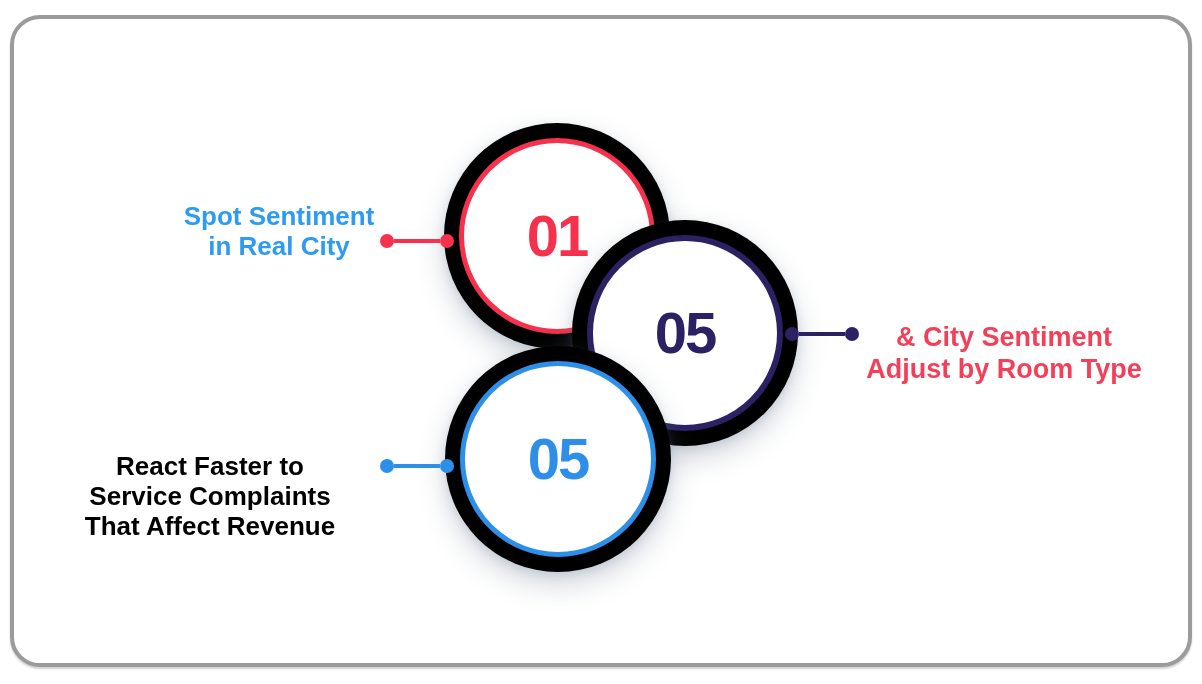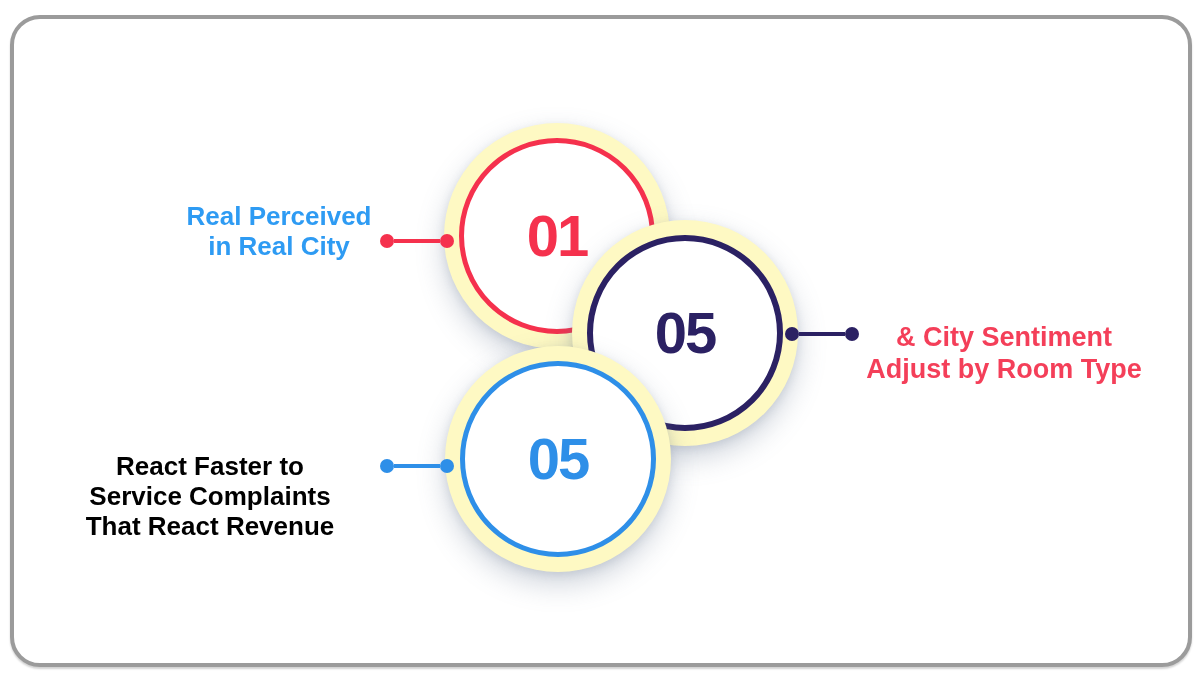--- a/index.html
+++ b/index.html
@@ -26,21 +26,21 @@
     border-radius: 30px;
     box-shadow: 0 2px 2px rgba(0,0,0,0.18);
   }
 
   
   .halo {
     position: absolute;
     width: 226px;
     height: 226px;
     border-radius: 50%;
-    background: #fef9c3;
+    background: #000000;
     box-shadow: 0 12px 28px rgba(105,120,145,0.32), 0 3px 8px rgba(105,120,145,0.18);
   }
   .ring {
     position: absolute;
     inset: 15px;
     border-radius: 50%;
     background: #ffffff;
     display: flex;
     align-items: center;
     justify-content: center;
@@ -113,21 +113,21 @@
       <div class="ring">
         <span class="num">01</span>
       </div>
     </div>
     <div class="connector c1">
       <span class="dot"></span>
       <span class="line"></span>
       <span class="dot"></span>
     </div>
     <div class="label l1">
-      <div>Real Perceived</div>
+      <div>Spot Sentiment</div>
       <div>in Real City</div>
     </div>
 
     <div class="halo s2">
       <div class="ring">
         <span class="num">05</span>
       </div>
     </div>
     <div class="connector c2">
       <span class="dot"></span>
@@ -145,17 +145,17 @@
       </div>
     </div>
     <div class="connector c3">
       <span class="dot"></span>
       <span class="line"></span>
       <span class="dot"></span>
     </div>
     <div class="label l3">
       <div>React Faster to</div>
       <div>Service Complaints</div>
-      <div>That React Revenue</div>
+      <div>That Affect Revenue</div>
     </div>
 
   </div>
 </div>
 
 </body></html>

